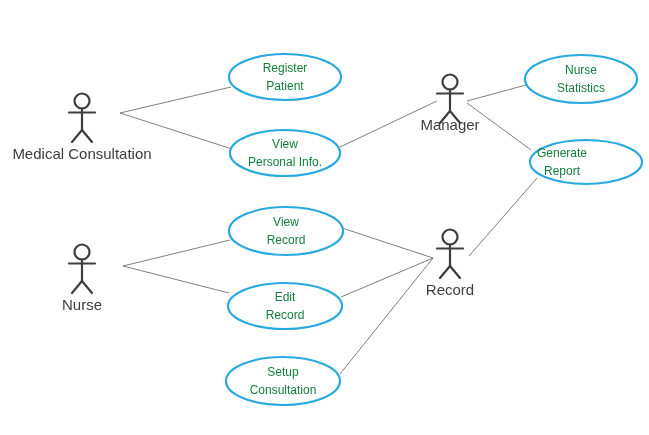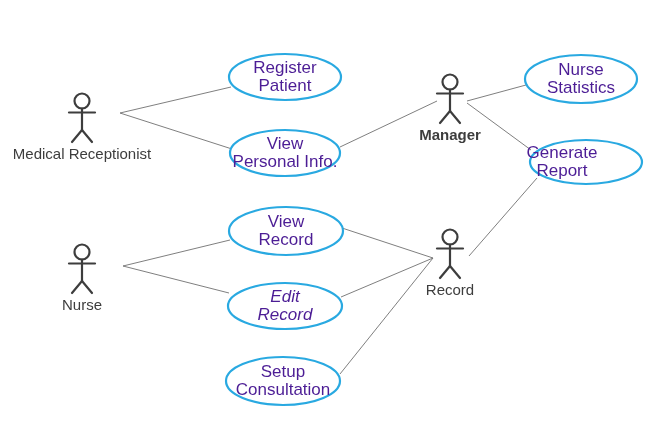--- a/index.html
+++ b/index.html
@@ -12,23 +12,23 @@
     font-family: "Liberation Sans", "DejaVu Sans", sans-serif;
   }
   .stage svg { position: absolute; left: 0; top: 0; }
   .uc-label {
     position: absolute;
     display: flex;
     align-items: center;
     justify-content: center;
     text-align: center;
     white-space: pre-line;
-    font-size: 17px;
+    font-size: 12px;
     line-height: 18px;
-    color: #4c1d95;
+    color: #15803d;
     pointer-events: none;
   }
   .actor-label {
     position: absolute;
     transform: translateX(-50%);
     font-size: 15px;
     line-height: 17px;
     color: #3d3d3d;
     white-space: nowrap;
     text-align: center;
@@ -91,22 +91,22 @@
       <div class="uc-label" style="left: 229px; top: 54px; width: 112px; height: 46px;">Register
 Patient</div>
       <div class="uc-label" style="left: 230px; top: 130px; width: 110px; height: 46px;">View
 Personal Info.</div>
       <div class="uc-label" style="left: 525px; top: 55px; width: 112px; height: 48px;">Nurse
 Statistics</div>
       <div class="uc-label" style="left: 506px; top: 140px; width: 112px; height: 44px;">Generate
 Report</div>
       <div class="uc-label" style="left: 229px; top: 207px; width: 114px; height: 48px;">View
 Record</div>
-      <div class="uc-label" style="left: 228px; top: 283px; width: 114px; height: 46px; font-style: italic;">Edit
+      <div class="uc-label" style="left: 228px; top: 283px; width: 114px; height: 46px;">Edit
 Record</div>
       <div class="uc-label" style="left: 226px; top: 357px; width: 114px; height: 48px;">Setup
 Consultation</div>
-      <div class="actor-label" style="left: 82px; top: 145px;">Medical Receptionist</div>
-      <div class="actor-label" style="left: 450px; top: 126px; font-weight: bold;">Manager</div>
+      <div class="actor-label" style="left: 82px; top: 145px;">Medical Consultation</div>
+      <div class="actor-label" style="left: 450px; top: 116px;">Manager</div>
       <div class="actor-label" style="left: 82px; top: 296px; text-align: center;">Nurse</div>
       <div class="actor-label" style="left: 450px; top: 281px;">Record</div>
     </div>
 </div>
 
 </body></html>

